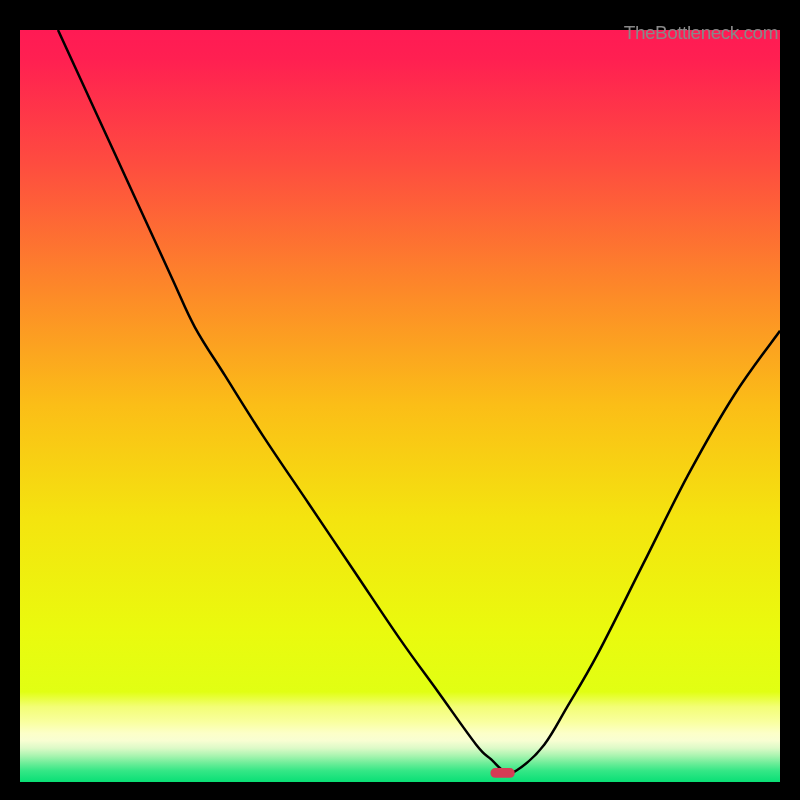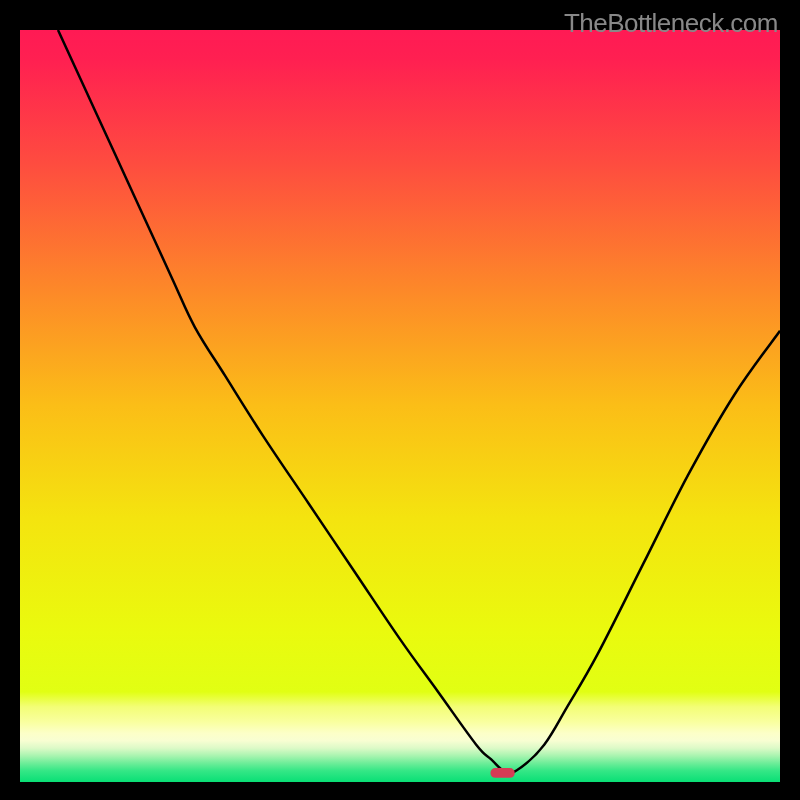--- a/index.html
+++ b/index.html
@@ -9,24 +9,24 @@
     }
     body {
       width: 800px;
       height: 800px;
       background: #000;
       position: relative;
       font-family: Arial, sans-serif;
     }
     .watermark {
       position: absolute;
-      top: 8px;
+      top: 22px;
       right: 22px;
       color: #888;
-      font-size: 26px;
+      font-size: 19px;
       font-weight: normal;
       z-index: 10;
       letter-spacing: -0.5px;
     }
     .chart-container {
       position: absolute;
       top: 30px;
       left: 20px;
       width: 760px;
       height: 752px;

